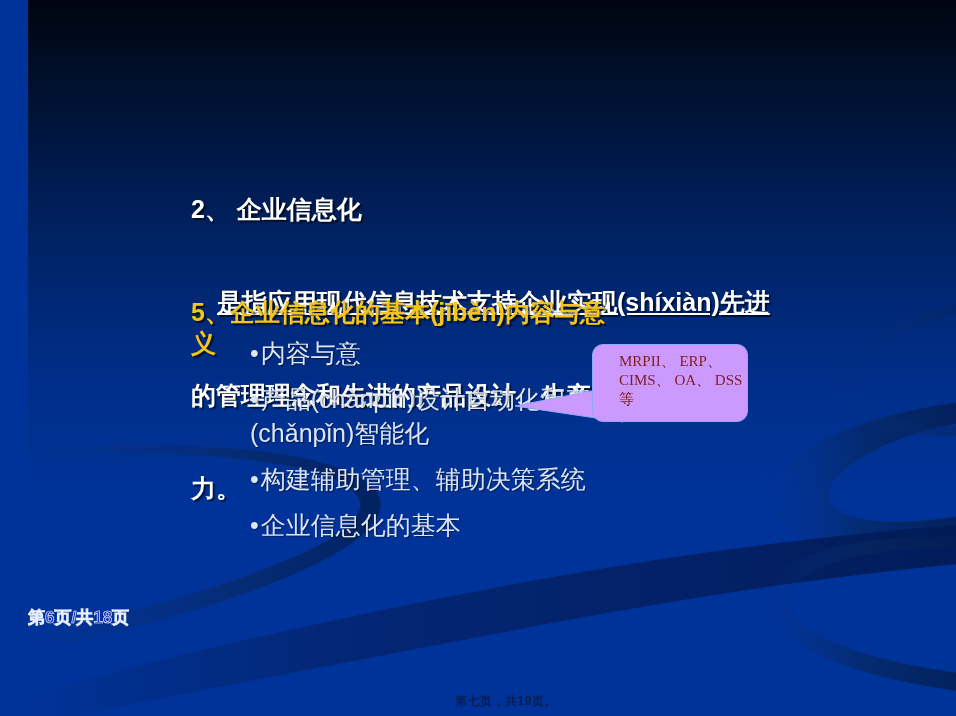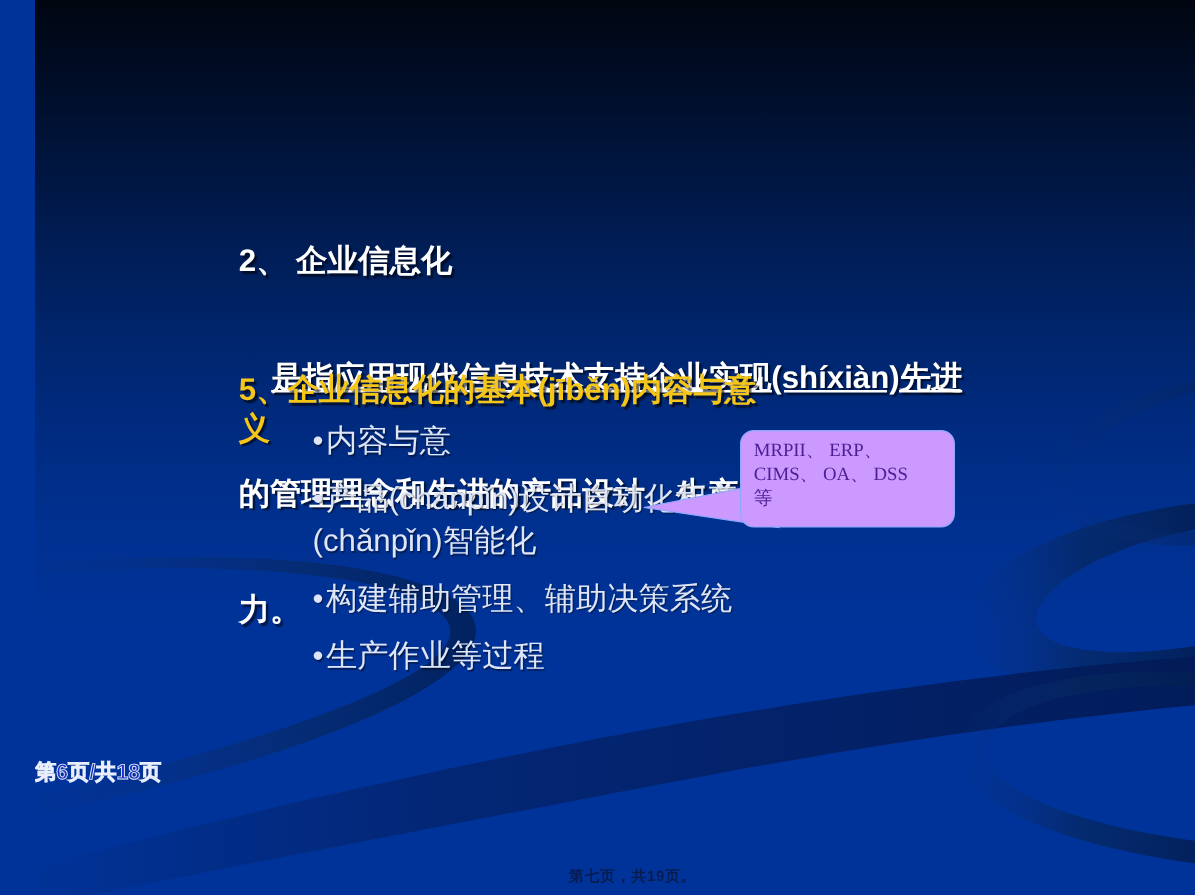--- a/index.html
+++ b/index.html
@@ -92,29 +92,29 @@
   }
   #callout-tail {
     position:absolute;
     left:0; top:0;
     width:240px; height:95px;
     overflow:visible;
   }
   #callout-box {
     position:absolute;
     left:77px; top:0px;
-    width:172px; height:78px;
+    width:156px; height:78px;
     background:#cc99ff;
     border:1px solid #8fa8ff;
     border-radius:11px;
-    padding:7px 0 0 10px;
+    padding:7px 0 0 26px;
     font-family:"Liberation Serif", serif;
     font-size:15px;
     line-height:19px;
-    color:#4c1d95;
+    color:#7f1d1d;
     white-space:pre-line;
   }
 
   
   #watermark {
     position:absolute;
     left:0; top:606px;
     width:840px;
     font-size:17px;
     font-weight:bold;
@@ -187,21 +187,21 @@
   </div>
 
   <div id="heading3">5、企业信息化的基本(jīběn)内容与意
 义</div>
 
   <div id="bullets">
     <div class="bullet">内容与意</div>
     <div class="bullet">产品(chǎnpǐn)设计自动化和产品
 (chǎnpǐn)智能化</div>
     <div class="bullet">构建辅助管理、辅助决策系统</div>
-    <div class="bullet">生产作业等过程</div>
+    <div class="bullet">企业信息化的基本</div>
   </div>
 
   <div id="callout-wrap">
     <svg id="callout-tail" viewBox="0 0 240 95">
       <path d="M0,62 L92,44 L108,78 Z" fill="#cc99ff" stroke="#8fa8ff" stroke-width="1"></path>
     </svg>
     <div id="callout-box">MRPII、 ERP、
 CIMS、 OA、 DSS
 等</div>
   </div>

